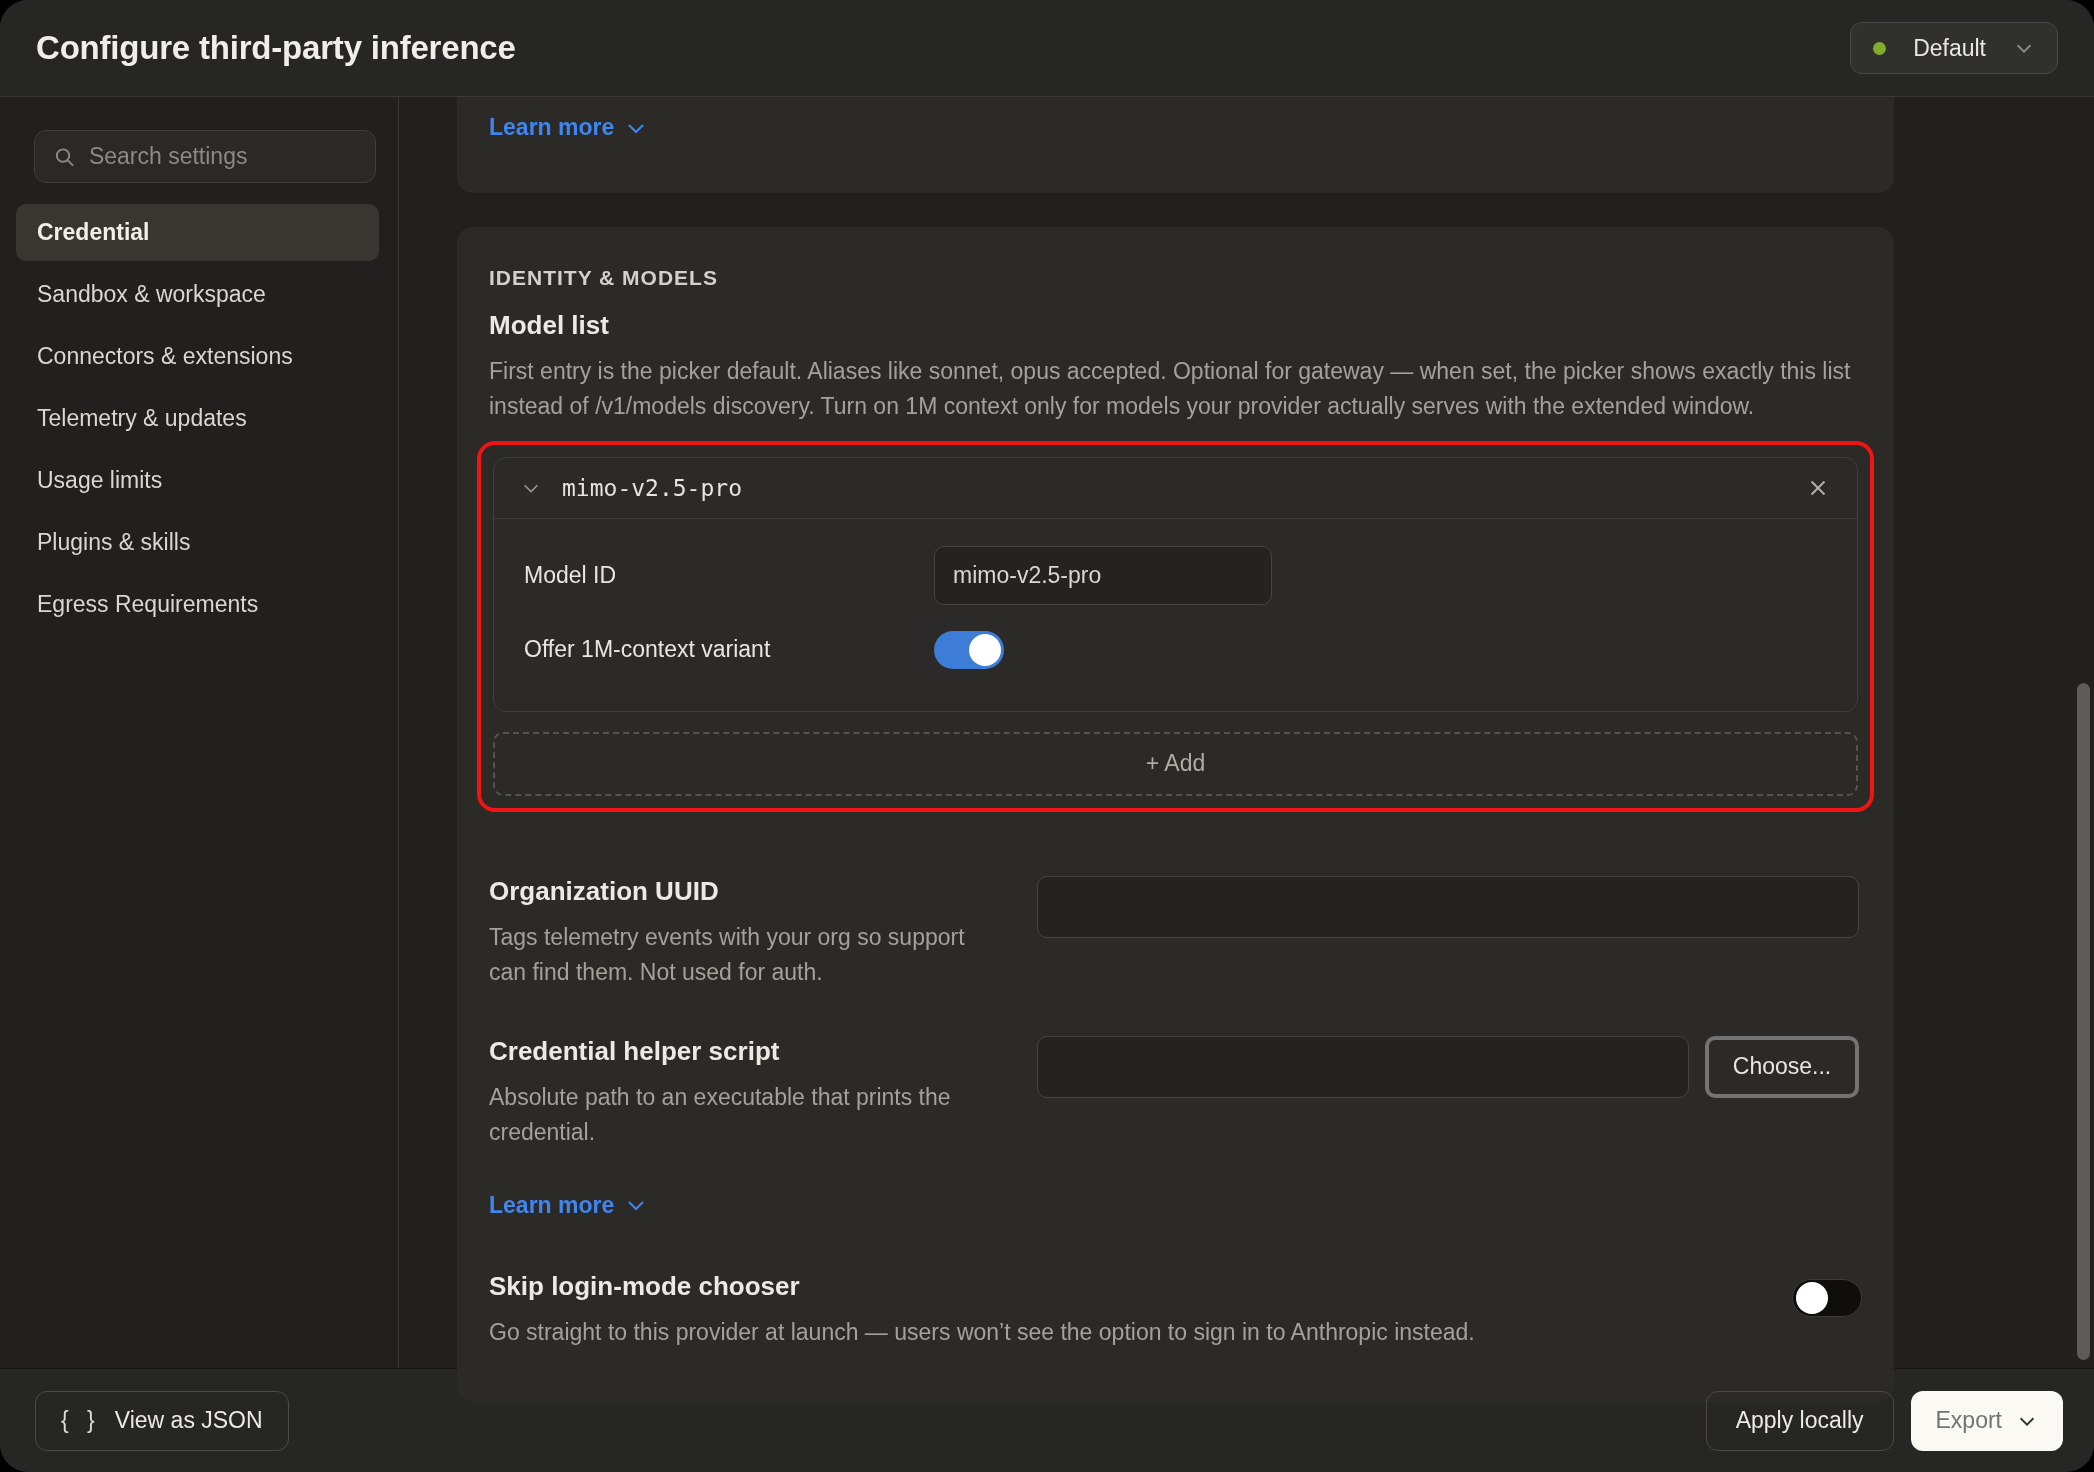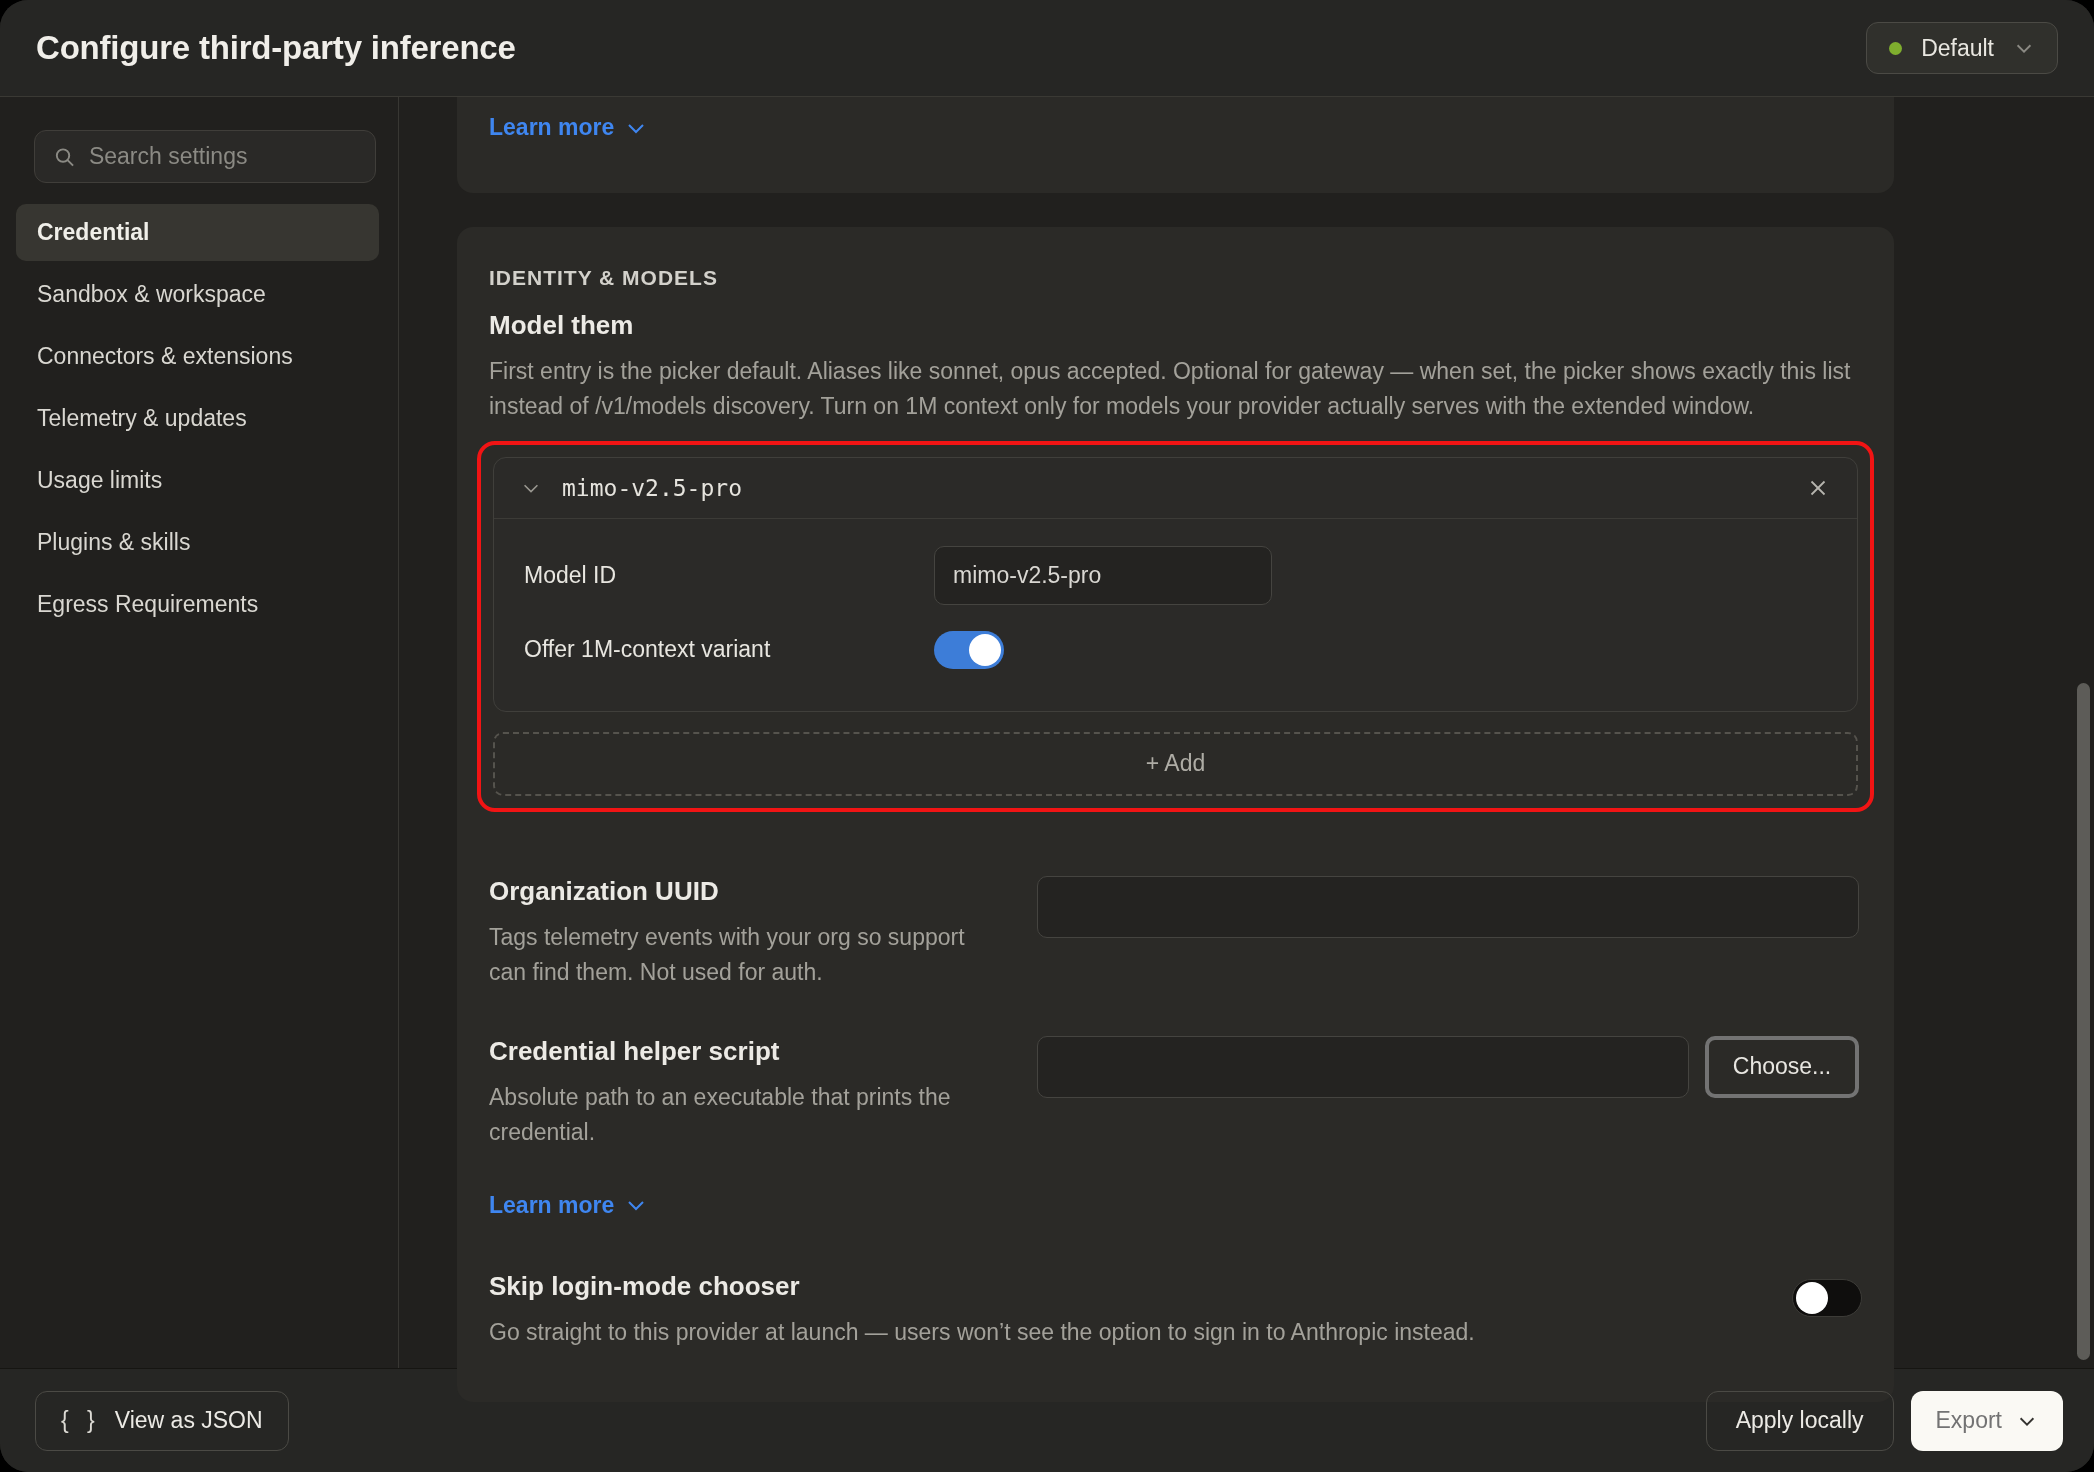--- a/index.html
+++ b/index.html
@@ -20,21 +20,21 @@
   
   .header {
     height: 97px;
     background: #262624;
     border-bottom: 1px solid #3a3934;
     display: flex; align-items: center; justify-content: space-between;
     padding: 0 36px;
   }
   .title { font-size: 33px; font-weight: 700; color: #f0eee9; letter-spacing: -0.2px; }
   .profile-btn {
-    display: flex; align-items: center; gap: 19px;
+    display: flex; align-items: center; gap: 27px;
     height: 52px; padding: 12px 22px;
     background: #30302c;
     border: 1.5px solid #4b4a45; border-radius: 12px;
     cursor: pointer;
     margin-left: 13px;
   }
   .profile-dot { width: 13px; height: 13px; border-radius: 50%; background: #7fae2e; }
   .profile-label { font-size: 23px; color: #e9e7e1; }
   .chev { width: 22px; height: 22px; }
 
@@ -226,21 +226,21 @@
           <span>Learn more</span>
           <svg class="chev" viewBox="0 0 24 24" fill="none" stroke="#3f86f0" stroke-width="2">
               <polyline points="5 9 12 16 19 9"></polyline>
             </svg>
         </span>
       </div>
 
       <div class="card card-identity">
         <div class="section-heading">IDENTITY &amp; MODELS</div>
 
-        <div class="group-title">Model them</div>
+        <div class="group-title">Model list</div>
         <div class="desc model-desc">First entry is the picker default. Aliases like sonnet, opus accepted. Optional for gateway — when set, the picker shows exactly this list instead of /v1/models discovery. Turn on 1M context only for models your provider actually serves with the extended window.</div>
 
         <div class="annotation">
           <div class="model-entry">
             <div class="entry-header">
               <svg class="chev" viewBox="0 0 24 24" fill="none" stroke="#9a9891" stroke-width="1.7">
                   <polyline points="5 9 12 16 19 9"></polyline>
                 </svg>
               <span class="entry-name">mimo-v2.5-pro</span>
               <span class="entry-spacer"></span>

